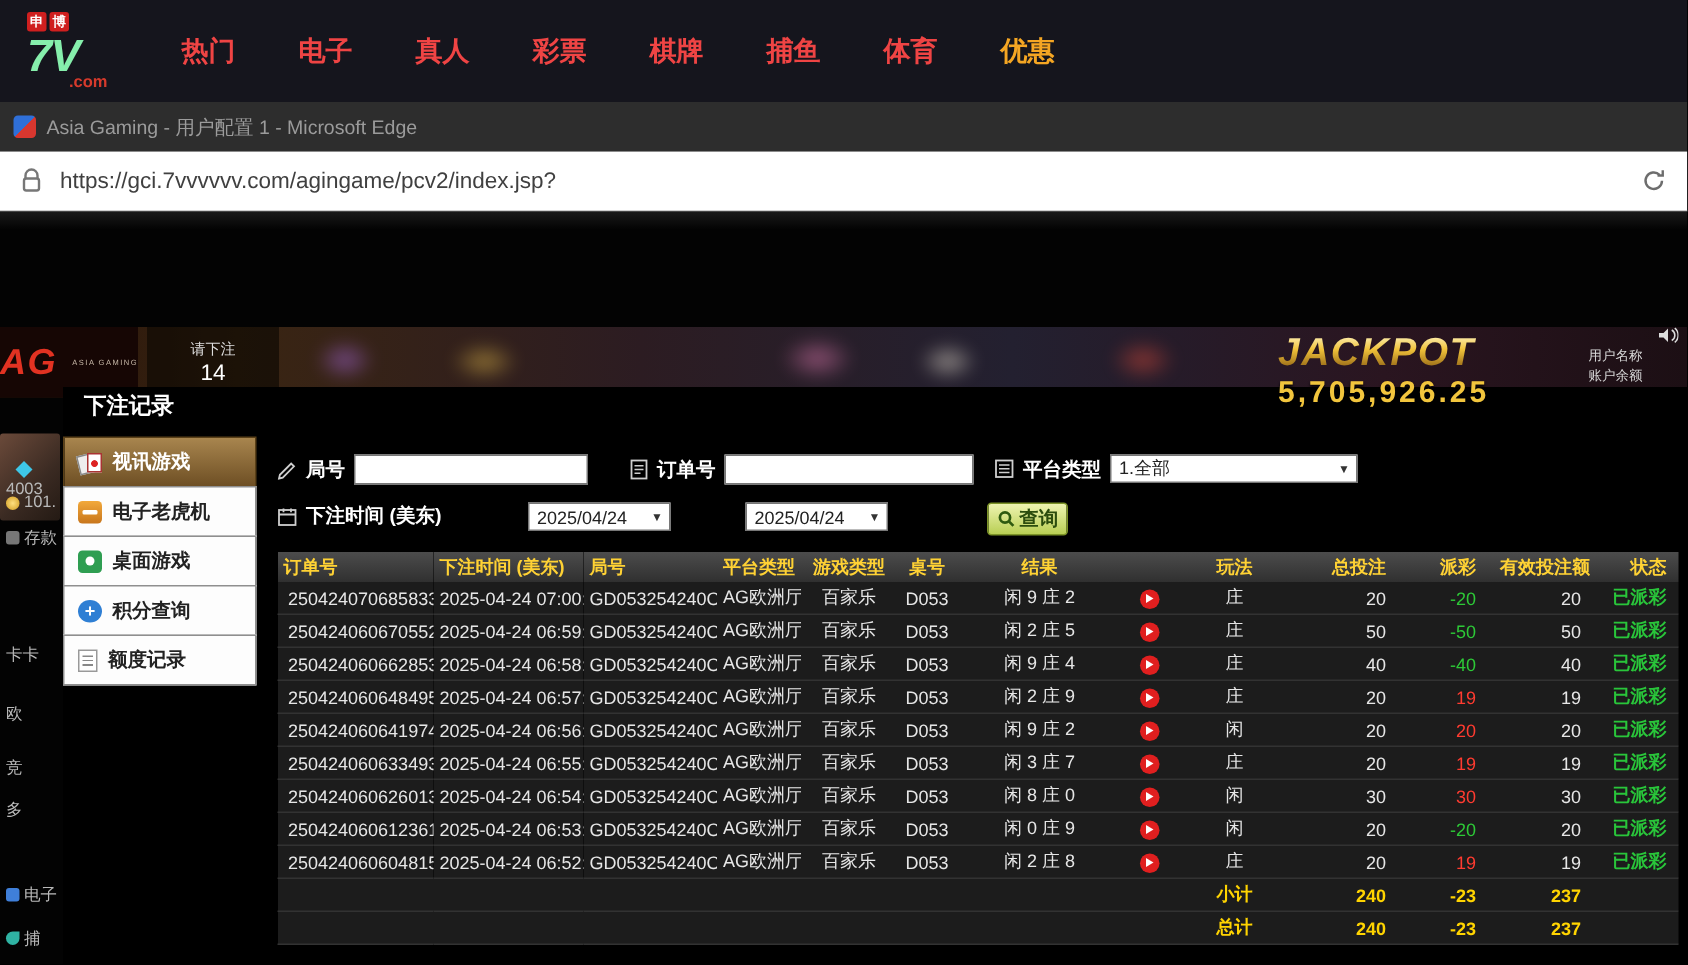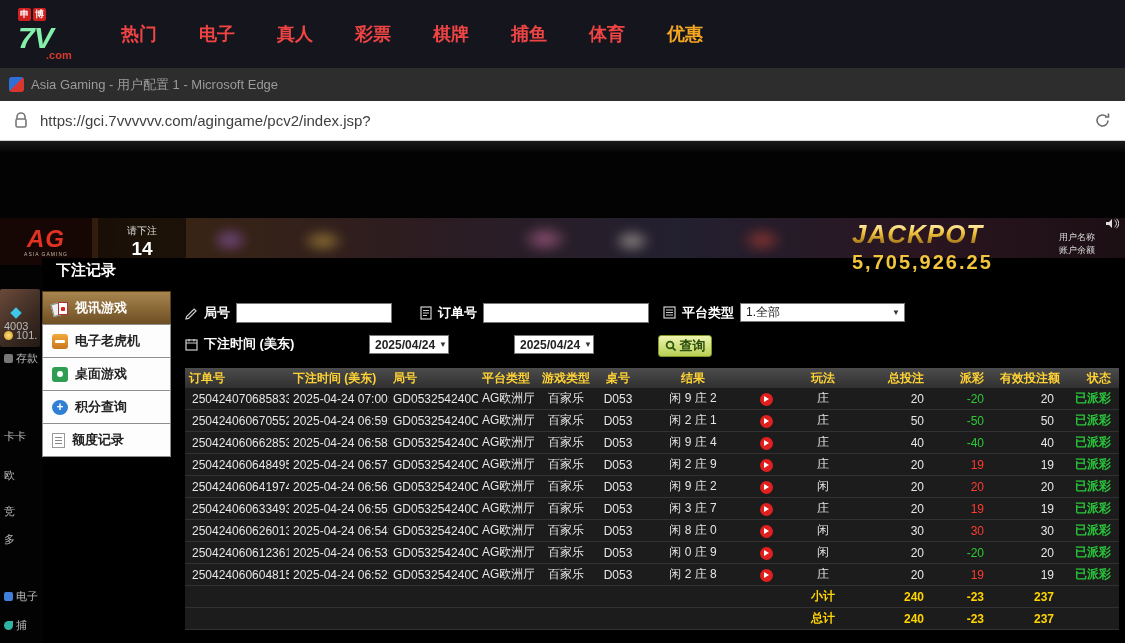--- a/index.html
+++ b/index.html
@@ -22,26 +22,26 @@
   .address-bar{height:40px;background:#fff;display:flex;align-items:center;padding:0 14px;gap:12px;border-bottom:1px solid #cfcfcf;box-sizing:border-box;}
   .url{font-size:15px;color:#404040;flex:1;}
   .refresh-wrap{margin-left:auto;cursor:pointer;display:flex;}
   
   .page{position:relative;height:502px;background:#030303;overflow:hidden;}
   .page-glow{position:absolute;top:0;left:0;right:0;height:12px;background:linear-gradient(#1a1a1a,transparent);}
   
   .strip{position:absolute;top:77px;left:0;right:0;height:47px;
     background:linear-gradient(90deg,#241007,#3a2512 14%,#2c1c22 38%,#232030 60%,#2a1520 82%,#1c0f14);}
   .blob{position:absolute;border-radius:50%;filter:blur(5px);opacity:.55;}
-  .ag-logo{position:absolute;left:0;top:0;width:92px;height:47px;background:#160604;display:flex;flex-direction:column;align-items:center;justify-content:center;}
+  .ag-logo{position:absolute;left:0;top:0;width:92px;height:47px;background:#160604;display:flex;flex-direction:row;align-items:center;justify-content:space-between;}
   .ag-text{font-size:24px;font-weight:800;font-style:italic;color:#e23222;letter-spacing:1px;line-height:1;}
   .ag-sub{font-size:5px;color:#c9b9a9;letter-spacing:1px;}
   .bet-box{position:absolute;left:98px;top:0;width:88px;height:47px;background:rgba(10,6,2,.62);display:flex;flex-direction:column;align-items:center;justify-content:center;}
   .bet-label{font-size:10px;color:#ddd;}
-  .bet-count{font-size:19px;font-weight:bold;color:#fff;text-align:right;}
+  .bet-count{font-size:15px;font-weight:normal;color:#fff;text-align:right;}
   .jackpot{position:absolute;left:852px;top:1px;z-index:6;}
   .jackpot-title{font-size:26px;font-weight:800;font-style:italic;letter-spacing:1px;
     background:linear-gradient(#fff6c8 10%,#f0c23a 45%,#8a5d12 90%);-webkit-background-clip:text;background-clip:text;color:transparent;}
   .jackpot-value{font-size:20px;font-weight:bold;color:#f2c53d;letter-spacing:2px;margin-top:1px;text-shadow:0 1px 2px #000;}
   .user-info{position:absolute;right:2px;top:1px;z-index:3;color:#d8d8d8;font-size:9px;line-height:13px;width:64px;}
   .user-info .sound{position:absolute;right:4px;top:-1px;}
   .ui-line{white-space:nowrap;}
   .ui-line:first-of-type{margin-top:12px;}
   
   .fragments{position:absolute;left:0;top:0;width:42px;height:100%;z-index:2;}
@@ -77,21 +77,21 @@
   .content{position:absolute;left:143px;top:45px;right:6px;bottom:0;}
   .f-row{position:absolute;left:0;right:0;height:24px;}
   #row1{top:0;} #row2{top:32px;}
   .f-group{position:absolute;display:flex;align-items:center;gap:6px;top:0;}
   .f-label{font-size:13px;font-weight:bold;color:#fff;white-space:nowrap;}
   .f-input{height:18px;background:#fff;border:1px solid #777;width:148px;padding:0 3px;font-size:12px;box-sizing:content-box;}
   .sel{height:19px;background:#fff;border:1px solid #777;display:flex;align-items:center;justify-content:space-between;
     font-size:12px;color:#222;padding:0 4px 0 5px;box-sizing:border-box;cursor:pointer;}
   .sel::after{content:"▼";font-size:8px;color:#333;margin-left:4px;}
   .platform-sel{width:165px;}
-  .date-sel{width:80px;font-weight:bold;margin-left:17px;}
+  .date-sel{width:95px;font-weight:normal;}
   .search-btn{position:absolute;left:473px;top:0;height:22px;width:54px;background:linear-gradient(#eef4b0,#b9cf55);
     border:1px solid #7d9427;border-radius:3px;display:flex;align-items:center;justify-content:center;gap:3px;
     font-size:13px;font-weight:bold;color:#2c4d0e;cursor:pointer;box-sizing:border-box;}
   
   .bet-table{position:absolute;left:0;top:65px;border-collapse:collapse;table-layout:fixed;width:934px;font-size:12px;}
   .bet-table th{background:linear-gradient(#4c4c4c,#303030);color:#ffd234;font-weight:bold;height:20px;font-size:12px;padding:0 4px;white-space:nowrap;overflow:hidden;}
   .bet-table td{height:21px;color:#e6e6e6;border-bottom:1px solid #323232;padding:0 4px;overflow:hidden;white-space:nowrap;background:#1c1c1c;}
   .al{text-align:left;}
   .ac{text-align:center;}
   .ar{text-align:right;padding-right:12px !important;}
@@ -369,21 +369,21 @@
                 <td class="ar">20</td>
                 <td class="ar2 status">已派彩</td>
               </tr>
               <tr>
                 <td class="al">250424060670552</td>
                 <td class="al">2025-04-24 06:59:11</td>
                 <td class="al">GD053254240OQ</td>
                 <td class="ac">AG欧洲厅</td>
                 <td class="ac">百家乐</td>
                 <td class="ac">D053</td>
-                <td class="ac">闲 2 庄 1</td>
+                <td class="ac">闲 2 庄 5</td>
                 <td class="ac"><span class="play-btn"></span></td>
                 <td class="ac">庄</td>
                 <td class="ar">50</td>
                 <td class="ar neg">-50</td>
                 <td class="ar">50</td>
                 <td class="ar2 status">已派彩</td>
               </tr>
               <tr>
                 <td class="al">250424060662853</td>
                 <td class="al">2025-04-24 06:58:27</td>

